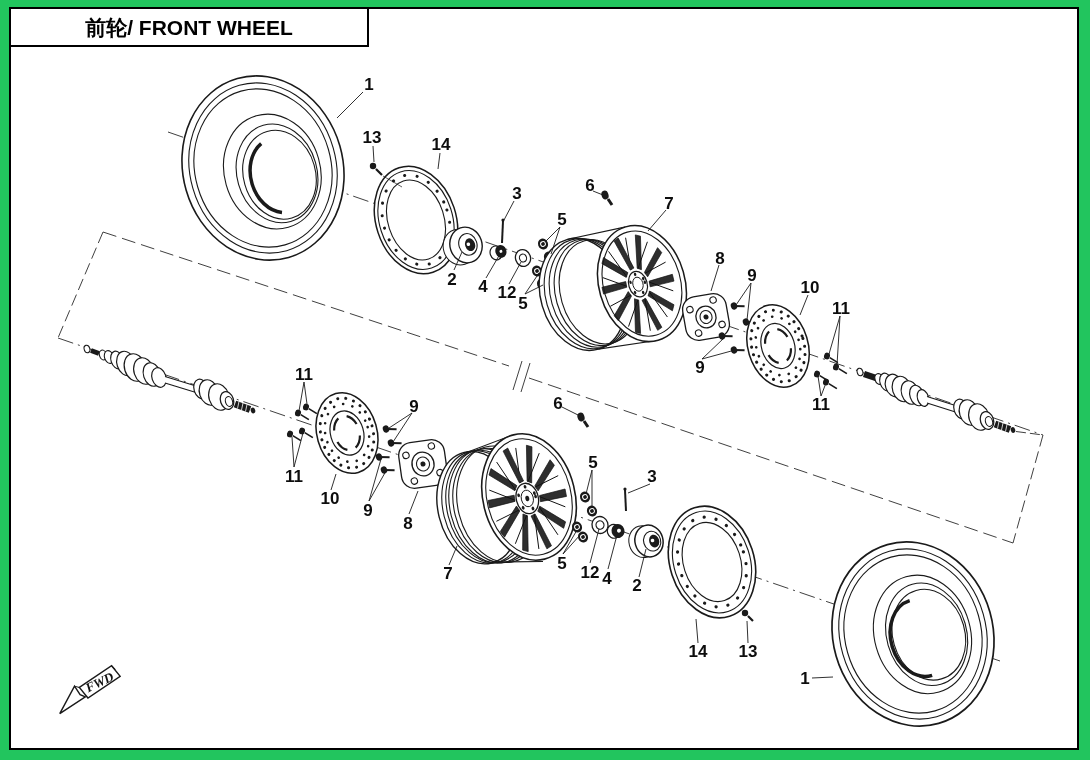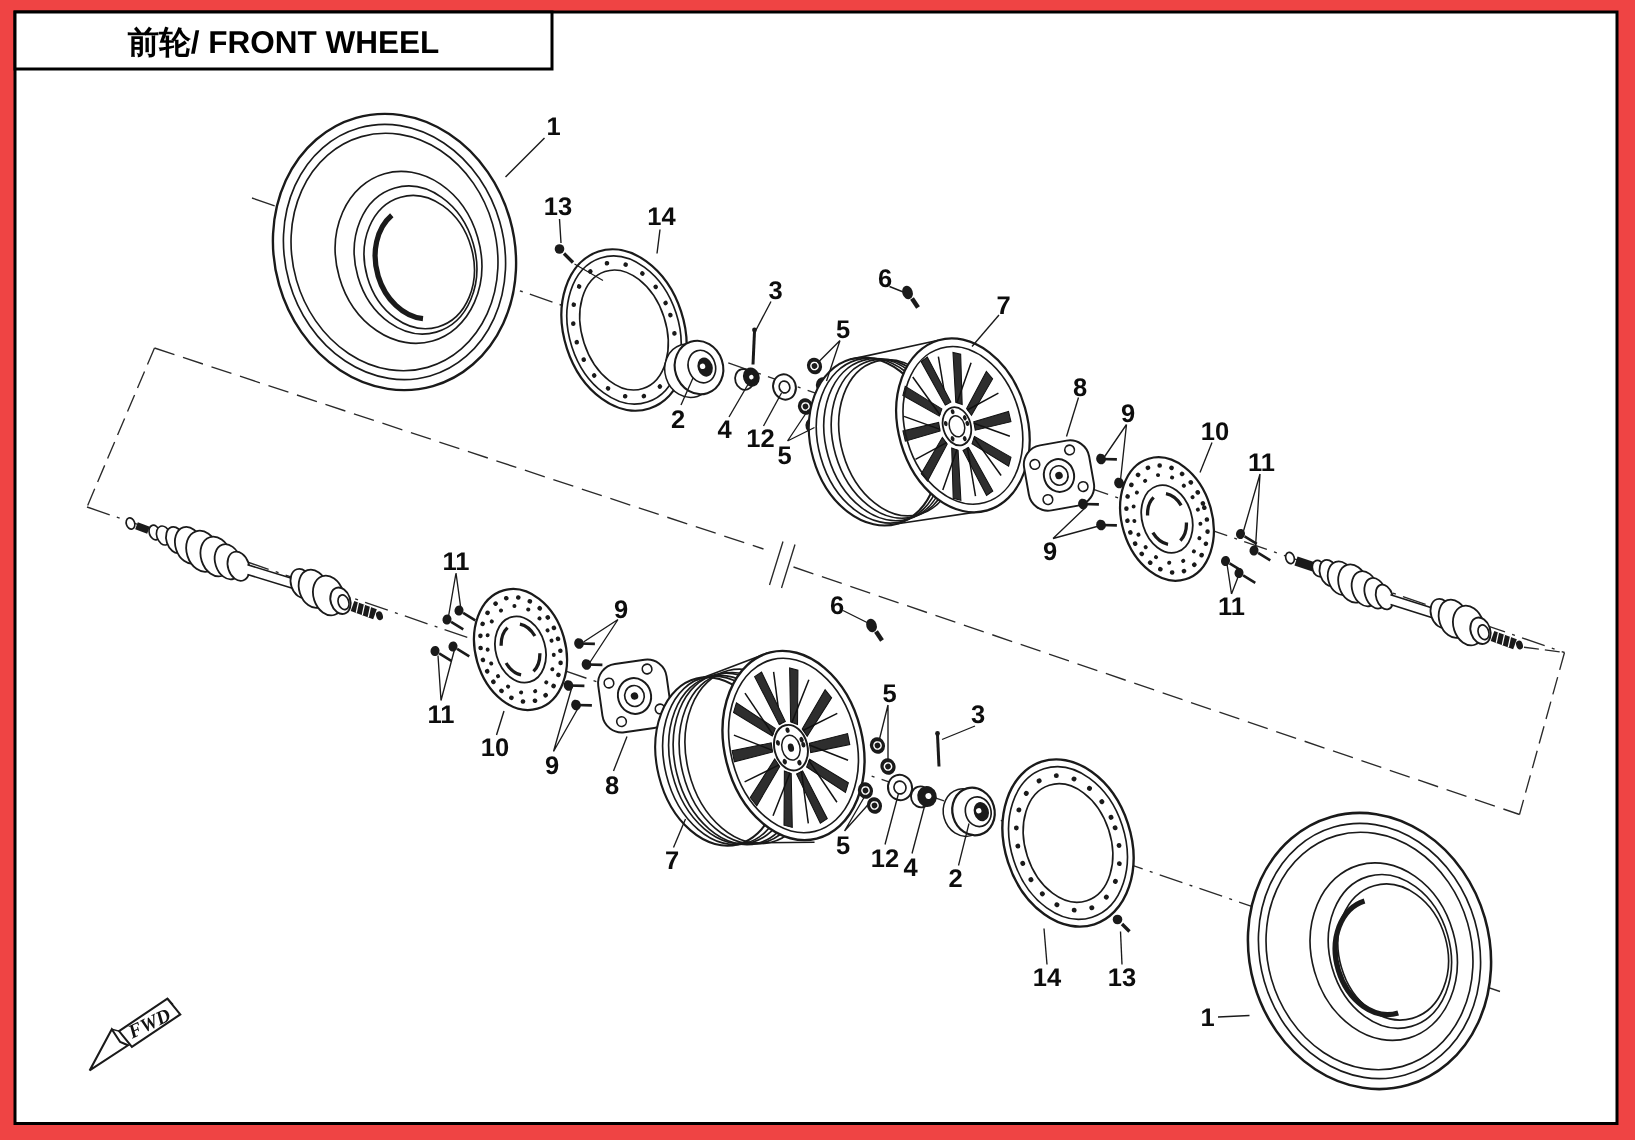--- a/index.html
+++ b/index.html
@@ -1,16 +1,16 @@
 <!DOCTYPE html>
 <html><head>
 <meta charset="utf-8">
 <style>
   html,body{margin:0;padding:0;background:#fff;}
-  .stage{position:relative;width:1090px;height:760px;background:#ef4444;overflow:hidden;
+  .stage{position:relative;width:1090px;height:760px;background:#22c55e;overflow:hidden;
          font-family:"Liberation Sans",sans-serif;}
   svg{display:block;}
   .ln{fill:none;stroke:#1a1a1a;stroke-width:1.1;}
   .wf{fill:#ffffff;stroke:#1a1a1a;}
   .dk{fill:#1a1a1a;stroke:none;}
   .leader{fill:none;stroke:#1a1a1a;stroke-width:0.9;}
   .cons{fill:none;stroke:#2a2a2a;stroke-width:0.9;}
   .callout{font:bold 17px "Liberation Sans",sans-serif;fill:#0d0d0d;text-anchor:middle;}
   .title-text{font:bold 21px "Liberation Sans",sans-serif;fill:#000;text-anchor:middle;}
   .fwd-text{font:italic bold 13px "Liberation Serif",serif;fill:#111;text-anchor:middle;}

